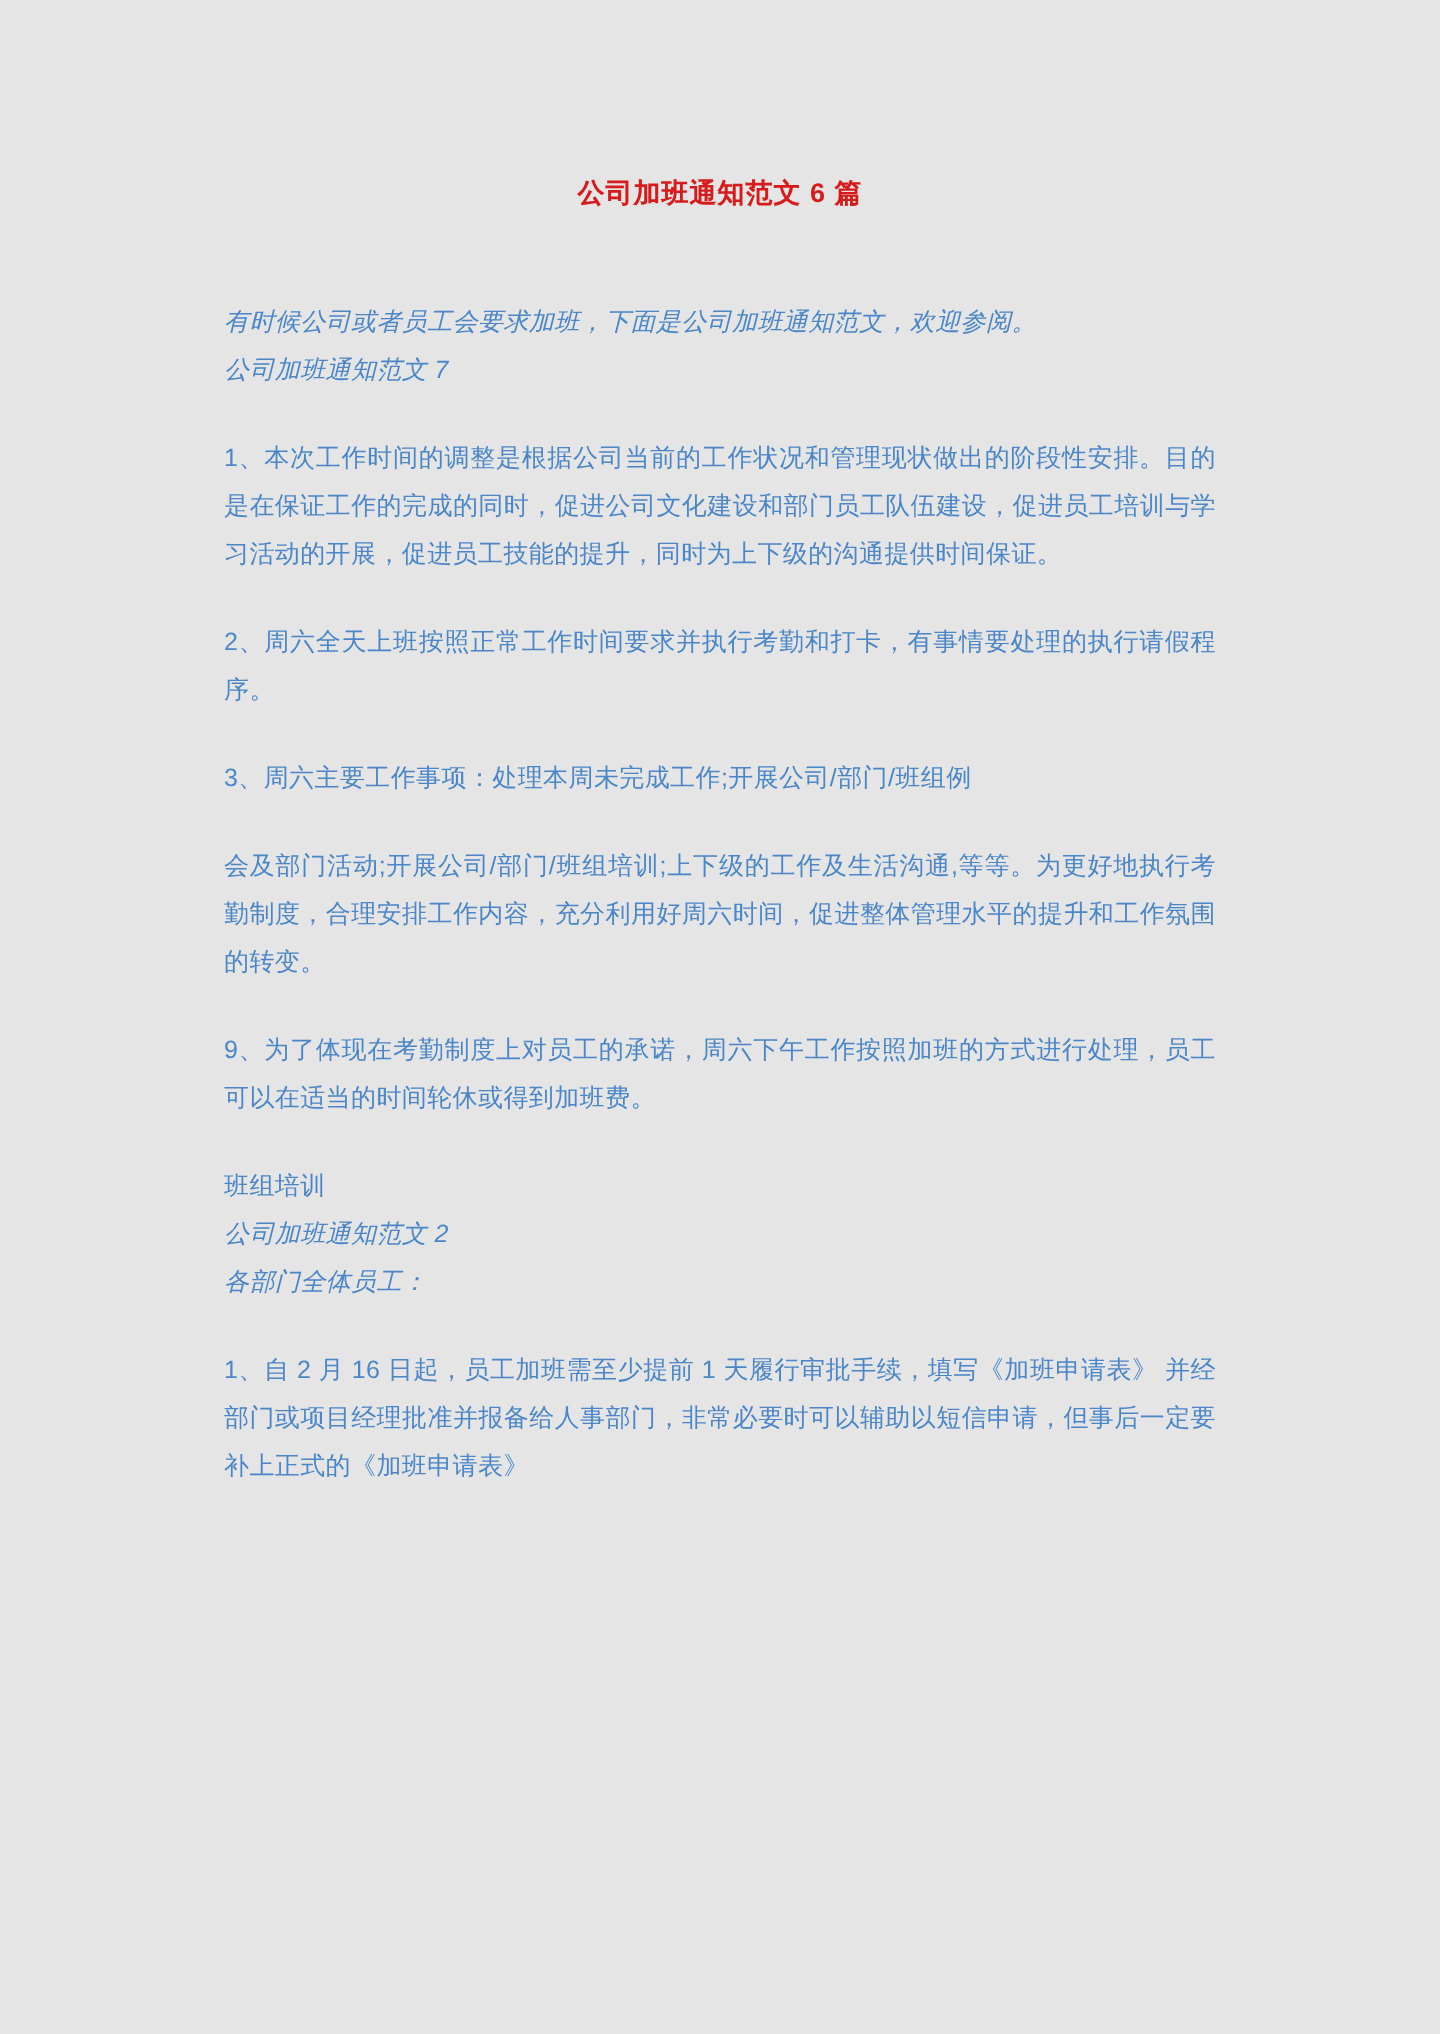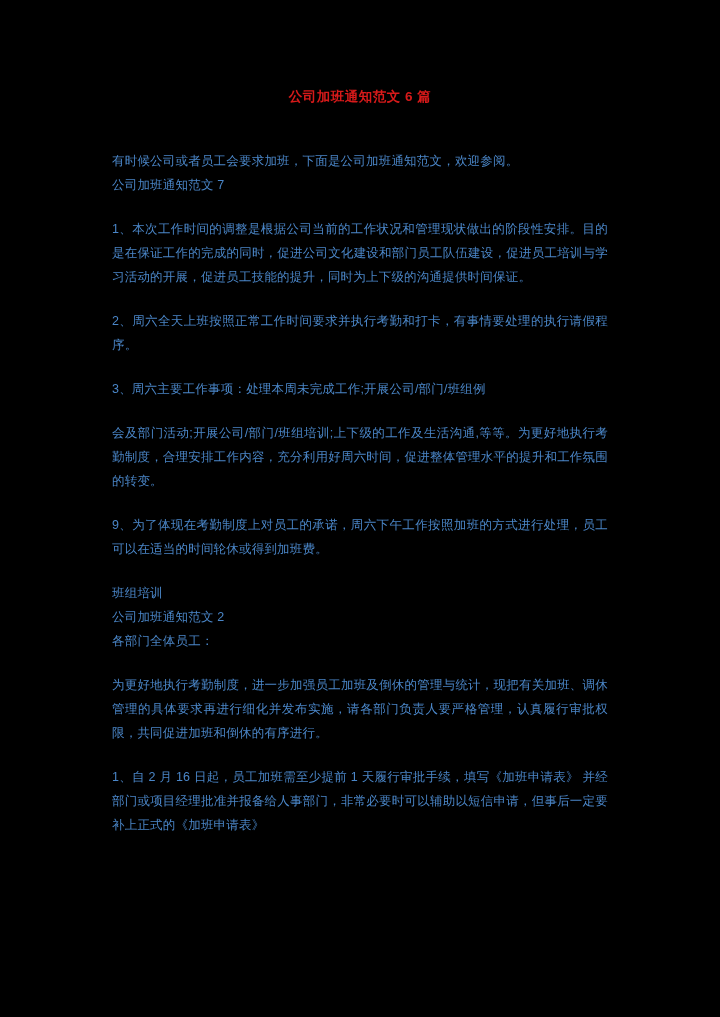--- a/index.html
+++ b/index.html
@@ -10,21 +10,21 @@
   body {
     width: 720px;
     height: 1017px;
     font-family: "Liberation Sans", sans-serif;
     -webkit-font-smoothing: antialiased;
   }
   .page {
     position: relative;
     width: 720px;
     height: 1017px;
-    background: #000000;
+    background: #e5e5e5;
     box-sizing: border-box;
     padding: 0 112px;
     overflow: hidden;
   }
   .doc-title {
     color: #d71a1a;
     font-size: 13.5px;
     font-weight: bold;
     text-align: center;
     margin: 0;
@@ -40,34 +40,34 @@
     line-height: 24px;
     margin: 0;
     text-align: justify;
     letter-spacing: 0.2px;
   }
   p.para.gap {
     margin-top: 20px;
   }
   p.para.tight {
     margin-top: 0;
+    font-style: italic;
   }
 </style>
 </head>
 <body>
 
 <div class="page" style="color: rgb(74, 134, 200);">
   <h1 class="doc-title">公司加班通知范文 6 篇</h1>
   <div class="body-block">
       <p class="para tight">有时候公司或者员工会要求加班，下面是公司加班通知范文，欢迎参阅。</p>
       <p class="para tight">公司加班通知范文 7</p>
       <p class="para gap">1、本次工作时间的调整是根据公司当前的工作状况和管理现状做出的阶段性安排。目的是在保证工作的完成的同时，促进公司文化建设和部门员工队伍建设，促进员工培训与学习活动的开展，促进员工技能的提升，同时为上下级的沟通提供时间保证。</p>
       <p class="para gap">2、周六全天上班按照正常工作时间要求并执行考勤和打卡，有事情要处理的执行请假程序。</p>
       <p class="para gap">3、周六主要工作事项：处理本周未完成工作;开展公司/部门/班组例</p>
       <p class="para gap">会及部门活动;开展公司/部门/班组培训;上下级的工作及生活沟通,等等。为更好地执行考勤制度，合理安排工作内容，充分利用好周六时间，促进整体管理水平的提升和工作氛围的转变。</p>
       <p class="para gap">9、为了体现在考勤制度上对员工的承诺，周六下午工作按照加班的方式进行处理，员工可以在适当的时间轮休或得到加班费。</p>
       <p class="para gap">班组培训</p>
       <p class="para tight">公司加班通知范文 2</p>
       <p class="para tight">各部门全体员工：</p>
-      <p class="para gap">为更好地执行考勤制度，进一步加强员工加班及倒休的管理与统计，现把有关加班、调休管理的具体要求再进行细化并发布实施，请各部门负责人要严格管理，认真履行审批权限，共同促进加班和倒休的有序进行。</p>
       <p class="para gap">1、自 2 月 16 日起，员工加班需至少提前 1 天履行审批手续，填写《加班申请表》 并经部门或项目经理批准并报备给人事部门，非常必要时可以辅助以短信申请，但事后一定要补上正式的《加班申请表》</p>
     </div>
 </div>
 
 </body></html>

